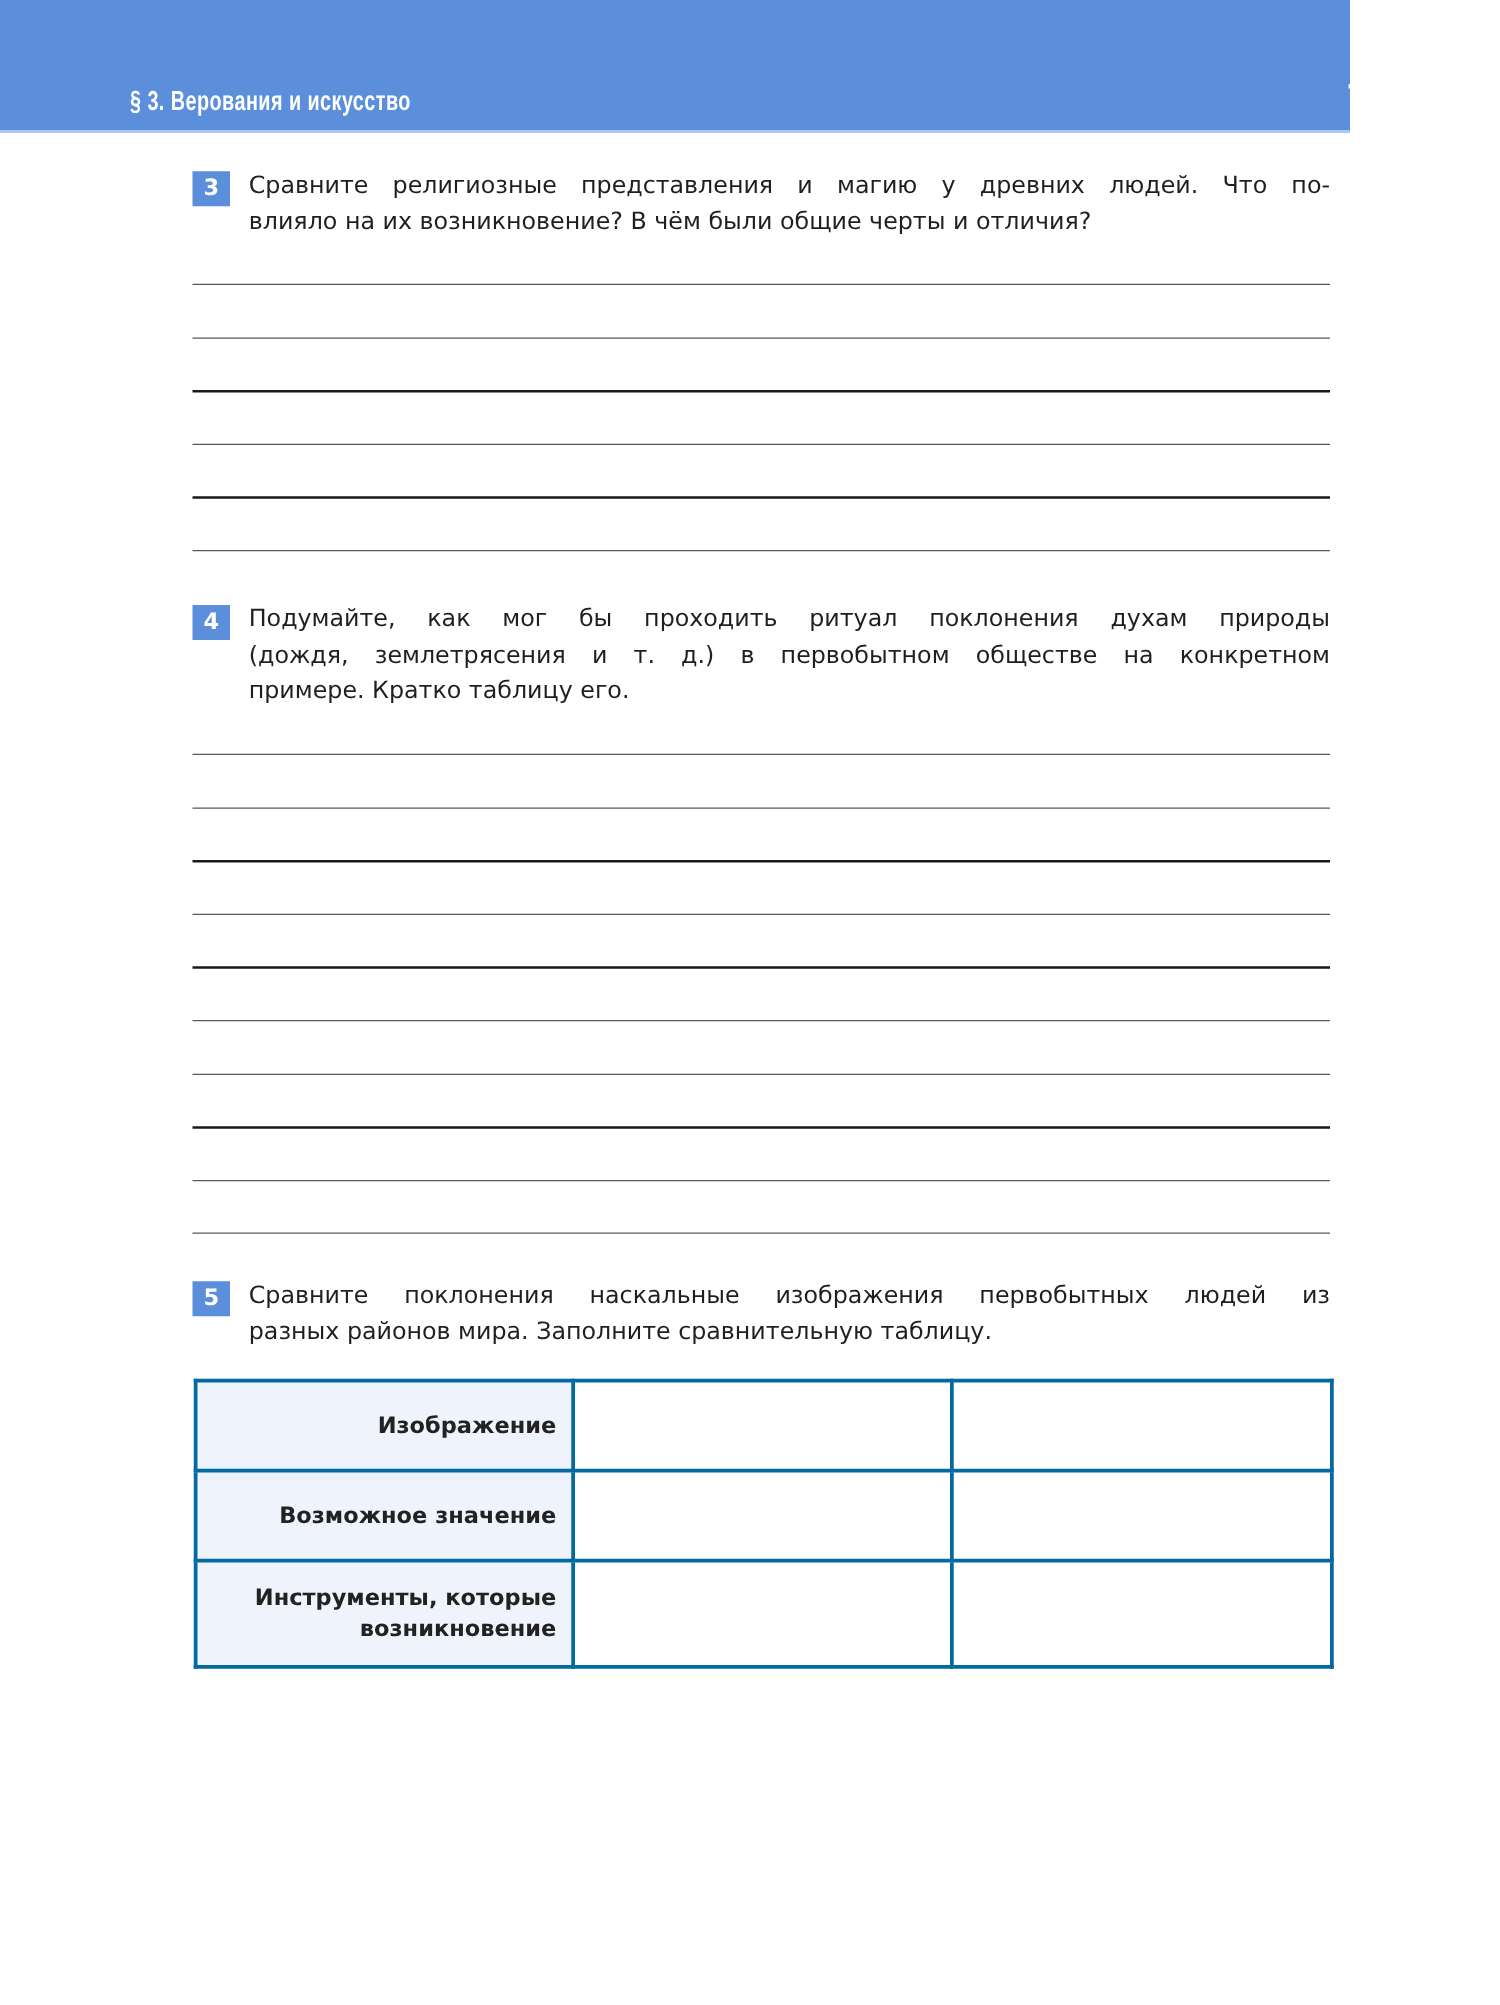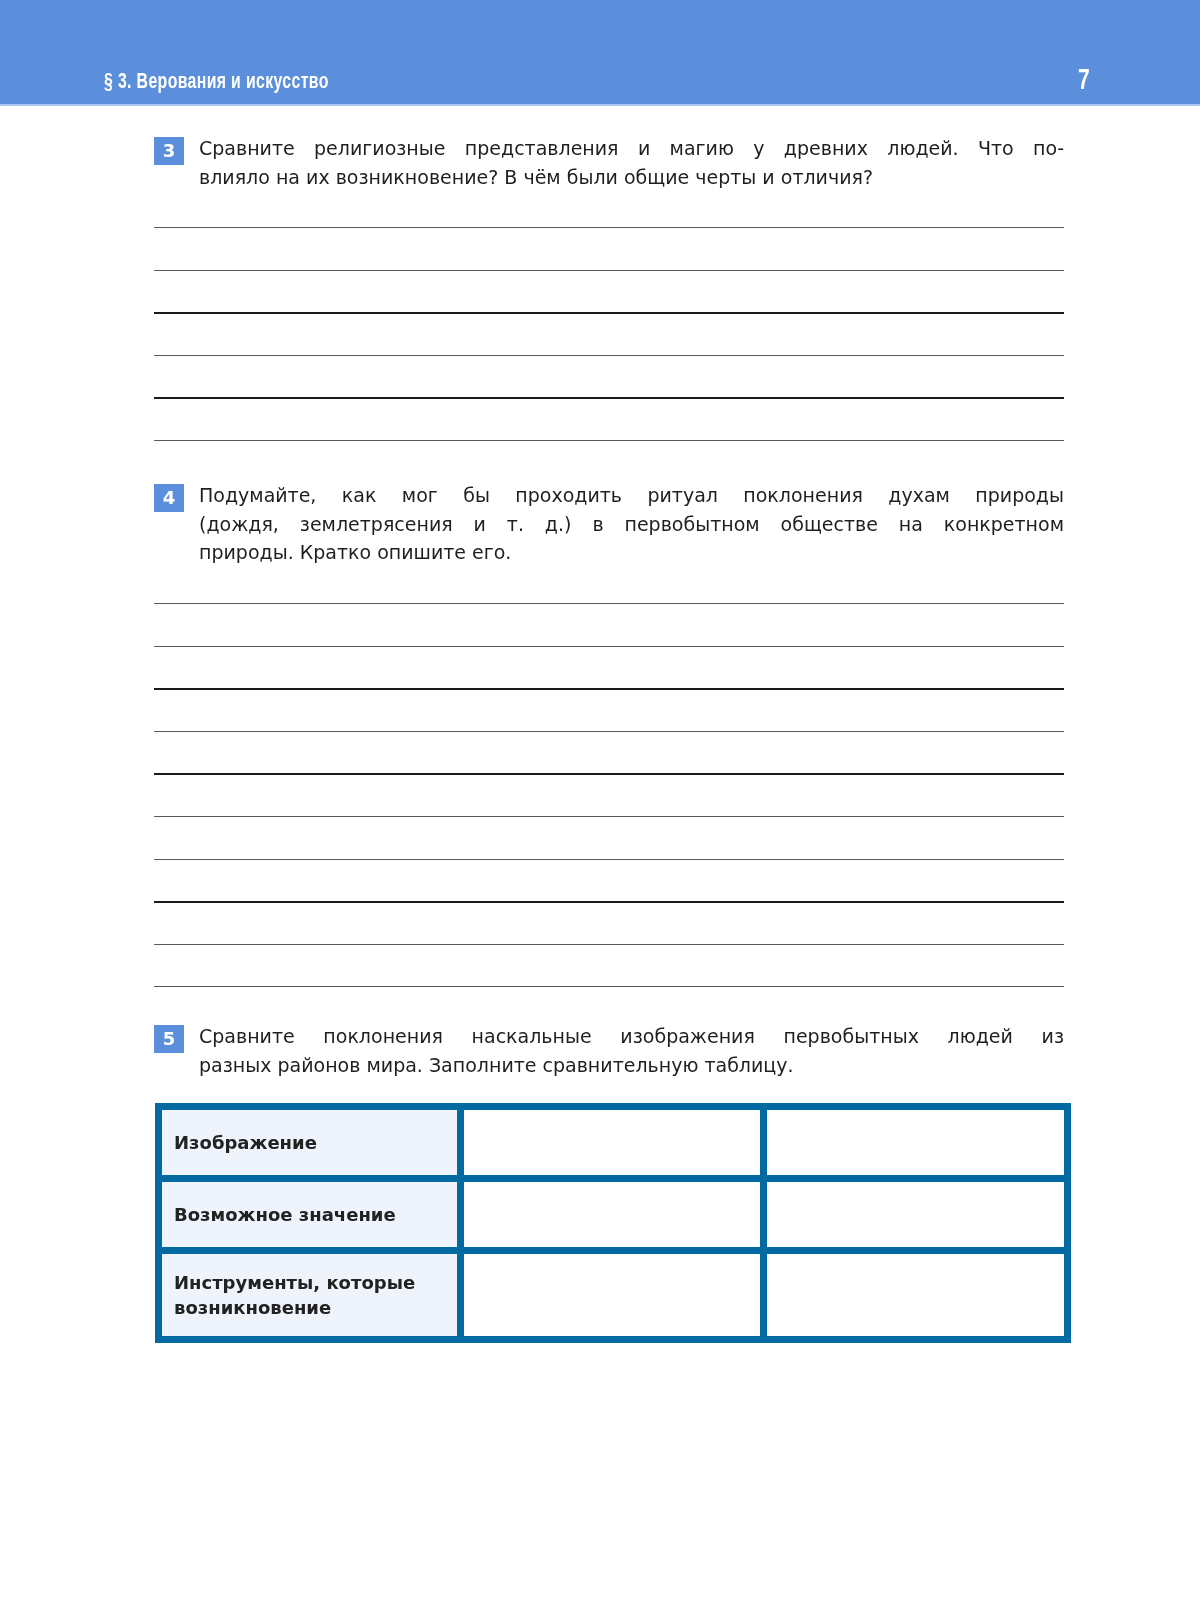--- a/index.html
+++ b/index.html
@@ -8,21 +8,21 @@
       height: 1604px;
       background: #ffffff;
       position: relative;
       overflow: hidden;
       font-family: "DejaVu Sans", sans-serif;
       color: #1f1f1f;
     }
     .header {
       position: absolute;
       left: 0; top: 0;
-      width: 1200px; height: 106px;
+      width: 1080px; height: 106px;
       background: #5b8fdb;
       border-bottom: 2px solid #a9c6ee;
       box-sizing: border-box;
     }
     .header-title {
       position: absolute;
       left: 104px; top: 68px;
       font-family: "Liberation Sans", sans-serif;
       font-weight: bold;
       font-size: 22px;
@@ -87,24 +87,25 @@
       position: absolute;
       left: 155px; top: 1103px;
       width: 909px;
       border-collapse: collapse;
       table-layout: fixed;
       border-top: 2px solid #8ea3b8;
       border-bottom: 3px solid #8ea3b8;
     }
     table.compare td {
       height: 72px;
-      border: 7px solid #0369a1;
+      border: 3px solid #0369a1;
       padding: 16px 12px;
       box-sizing: border-box;
       vertical-align: middle;
+      text-align: right;
     }
     table.compare td.label-cell {
       background: #eef3fc;
       font-family: "DejaVu Sans", sans-serif;
       font-weight: bold;
       font-size: 18px;
       line-height: 25px;
       color: #222222;
     }
     table.compare td.blank-cell { background: #ffffff; }
@@ -132,21 +133,21 @@
     <div class="answer-line" style="top: 127.8px;"></div>
     <div class="answer-line dark" style="top: 170.4px;"></div>
     <div class="answer-line" style="top: 213px;"></div>
   </div>
 
 <div class="task" style="top:481px;">
   <div class="task-badge">4</div>
   <div class="task-text">
     <div style="text-align:justify;text-align-last:justify;">Подумайте, как мог бы проходить ритуал поклонения духам природы</div>
     <div style="text-align:justify;text-align-last:justify;">(дождя, землетрясения и т. д.) в первобытном обществе на конкретном</div>
-    <div>природы. Кратко опишите его.</div>
+    <div>примере. Кратко таблицу его.</div>
   </div>
 </div>
 <div class="lines" id="lines-task4" style="top:603px;">
     <div class="answer-line" style="top: 0px;"></div>
     <div class="answer-line" style="top: 42.6px;"></div>
     <div class="answer-line dark" style="top: 85.2px;"></div>
     <div class="answer-line" style="top: 127.8px;"></div>
     <div class="answer-line dark" style="top: 170.4px;"></div>
     <div class="answer-line" style="top: 213px;"></div>
     <div class="answer-line" style="top: 255.6px;"></div>

